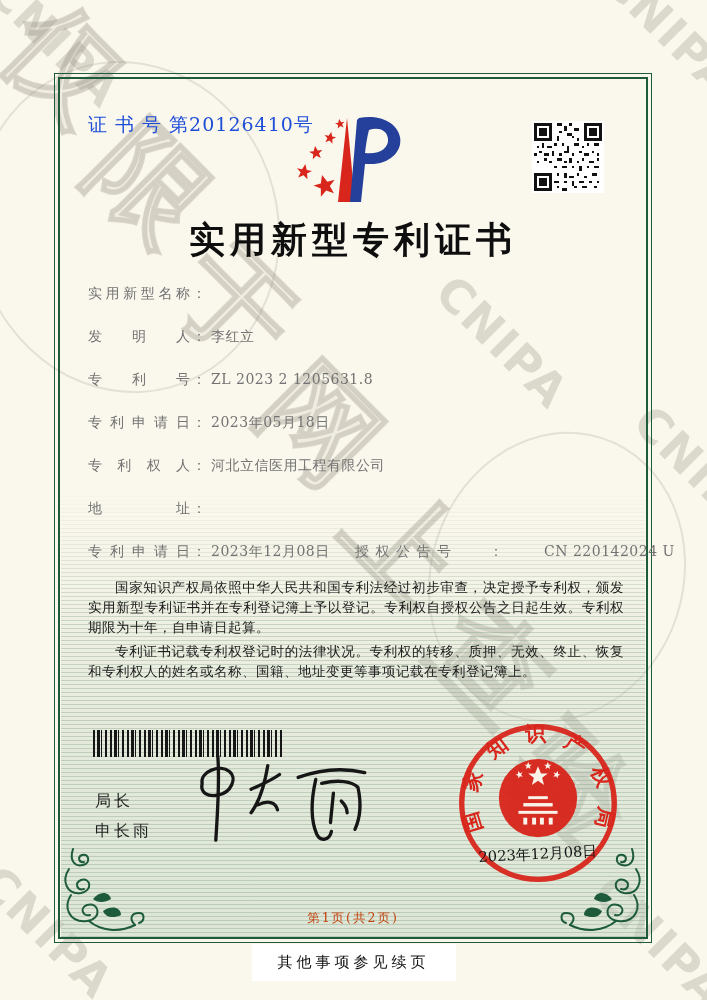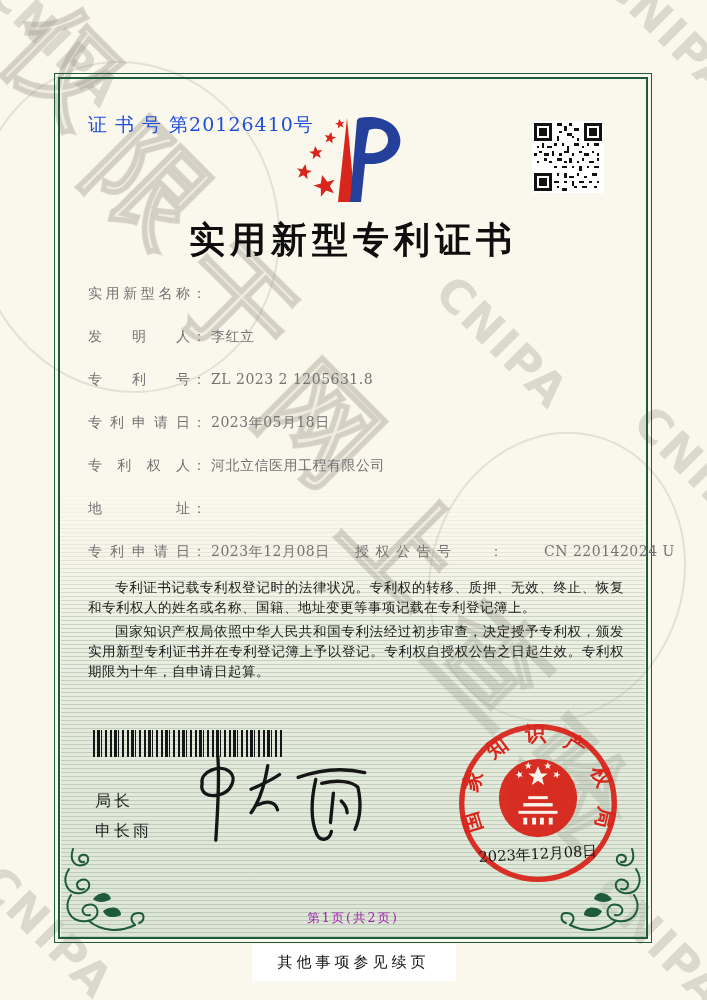--- a/index.html
+++ b/index.html
@@ -58,21 +58,21 @@
         #161616 0 2px, transparent 2px 4px,
         #161616 4px 7px, transparent 7px 8px,
         #161616 8px 9px, transparent 9px 12px,
         #161616 12px 14px, transparent 14px 17px);}
   .director{position:absolute;left:95px;top:786px;font-family:"DejaVu Sans","Liberation Sans",sans-serif;
             font-size:16px;color:#1f1f1f;letter-spacing:3px;line-height:30px;}
   .signature{position:absolute;left:150px;top:750px;width:260px;height:98px;}
   .seal{position:absolute;left:449px;top:716px;width:178px;height:178px;}
 
   .page-no{position:absolute;left:61px;top:910px;width:584px;text-align:center;
-           font-size:12.5px;color:#a21caf;letter-spacing:2px;}
+           font-size:12.5px;color:#c2410c;letter-spacing:2px;}
   .cont-note{position:absolute;left:50%;transform:translateX(-50%);top:944px;background:#ffffff;
              padding:9px 26px;font-size:15px;letter-spacing:4px;color:#111;white-space:nowrap;}
 </style>
 </head>
 <body>
 
 <div class="page">
 
   <div class="wm-char" style="left:10px;top:8px">仅</div>
   <div class="wm-char" style="left:95px;top:128px">限</div>
@@ -202,22 +202,22 @@
         <span class="fval">2023年12月08日</span>
       <span class="g2">
         <span class="flab">授权公告号</span>
           <span class="fsep">：</span>
           <span class="fval">CN 220142024 U</span>
       </span>
     </div>
   </div>
 
   <div class="paras">
+    <p>国家知识产权局依照中华人民共和国专利法经过初步审查，决定授予专利权，颁发实用新型专利证书并在专利登记簿上予以登记。专利权自授权公告之日起生效。专利权期限为十年，自申请日起算。</p>
     <p>专利证书记载专利权登记时的法律状况。专利权的转移、质押、无效、终止、恢复和专利权人的姓名或名称、国籍、地址变更等事项记载在专利登记簿上。</p>
-    <p>国家知识产权局依照中华人民共和国专利法经过初步审查，决定授予专利权，颁发实用新型专利证书并在专利登记簿上予以登记。专利权自授权公告之日起生效。专利权期限为十年，自申请日起算。</p>
   </div>
 
   <div class="barcode"></div>
 
   <div class="director">
     <div>局长</div>
     <div>申长雨</div>
   </div>
 
   <svg class="signature" viewBox="0 0 215 100">

